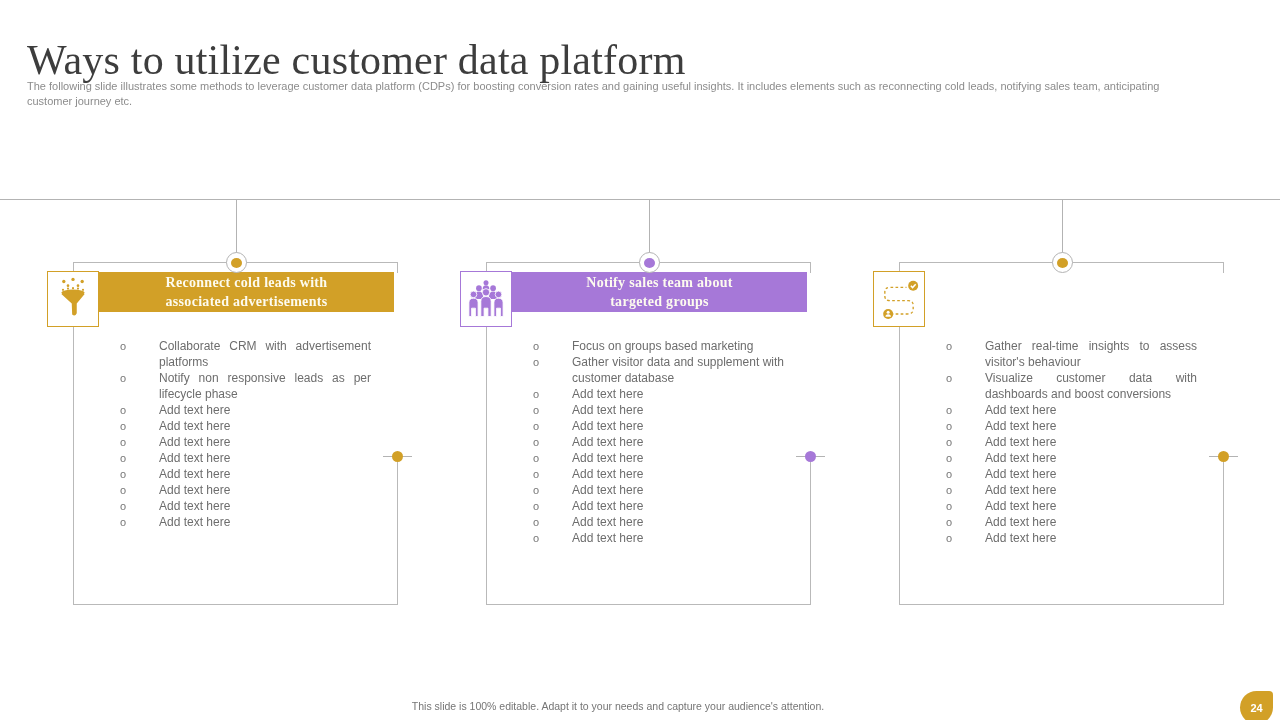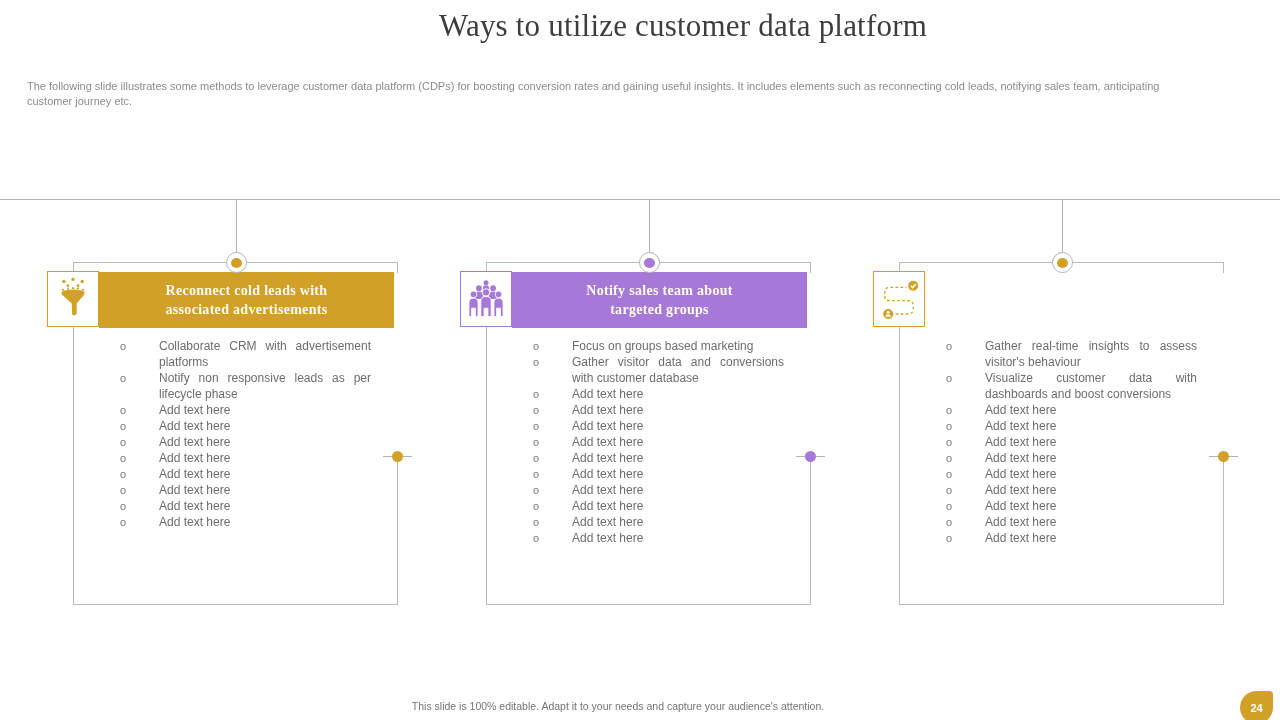--- a/index.html
+++ b/index.html
@@ -1,22 +1,22 @@
 <!DOCTYPE html>
 <html><head>
 <meta charset="utf-8">
 <style>
   html,body{margin:0;padding:0;}
   body{width:1280px;height:720px;position:relative;background:#ffffff;overflow:hidden;
        font-family:"Liberation Sans",sans-serif;}
   .abs{position:absolute;}
 
   
-  .slide-title{left:27px;top:8px;width:900px;font-family:"Liberation Serif",serif;
-    font-size:31px;color:#3d3d3d;font-weight:400;letter-spacing:.2px;text-align:right;}
+  .slide-title{left:27px;top:36px;width:900px;font-family:"Liberation Serif",serif;
+    font-size:42px;color:#3d3d3d;font-weight:400;letter-spacing:.2px;}
   .slide-subtitle{left:27px;top:79px;width:1180px;font-size:11px;line-height:14.5px;color:#8c8c8c;}
 
   
   .top-rule{left:0;top:199px;width:1280px;height:1px;background:#b3b3b3;}
 
   
   .column{position:absolute;top:199px;width:370px;height:415px;}
   .col1{left:47px;}
   .col2{left:460px;}
   .col3{left:873px;}
@@ -32,21 +32,21 @@
   .box-right-stub{position:absolute;left:350px;top:63px;width:1px;height:11px;background:#b9b9b9;}
   .box-right-low{position:absolute;left:350px;top:257px;width:1px;height:148px;background:#b9b9b9;}
   .side-tick{position:absolute;left:336px;top:257px;width:29px;height:1px;background:#b3b3b3;}
   .side-dot{position:absolute;left:345px;top:252px;width:11px;height:11px;border-radius:50%;
     background:var(--accent);z-index:2;}
 
   .icon-tile{position:absolute;left:0;top:72px;width:50px;height:54px;background:#fff;
     border:1px solid var(--accent);z-index:3;display:flex;align-items:center;justify-content:center;}
   .icon-tile svg{width:40px;height:46px;}
 
-  .header-bar{position:absolute;left:52px;top:73px;width:295px;height:56px;background:var(--accent);
+  .header-bar{position:absolute;left:52px;top:73px;width:295px;height:40px;background:var(--accent);
     z-index:2;display:flex;flex-direction:column;align-items:center;justify-content:center;
     font-family:"Liberation Serif",serif;font-weight:700;font-size:14px;line-height:19px;
     color:#fdfbef;text-align:center;letter-spacing:.3px;}
 
   .bullets{position:absolute;left:64px;top:139px;width:264px;margin:0;padding:0;list-style:none;}
   .bullets li{display:flex;font-size:12px;line-height:16px;color:#6d6d6d;}
   .bmark{width:24px;flex:0 0 24px;text-align:center;font-size:11px;color:#777;}
   .btext{flex:1;text-align:justify;padding-right:4px;margin-left:24px;}
 
   
@@ -184,21 +184,21 @@
   </div>
   <ul class="bullets">
 
       <li>
         <span class="bmark">o</span>
         <span class="btext">Focus on groups based marketing</span>
       </li>
 
       <li>
         <span class="bmark">o</span>
-        <span class="btext">Gather visitor data and conversions with customer database</span>
+        <span class="btext">Gather visitor data and supplement with customer database</span>
       </li>
 
       <li>
         <span class="bmark">o</span>
         <span class="btext">Add text here</span>
       </li>
 
       <li>
         <span class="bmark">o</span>
         <span class="btext">Add text here</span>

